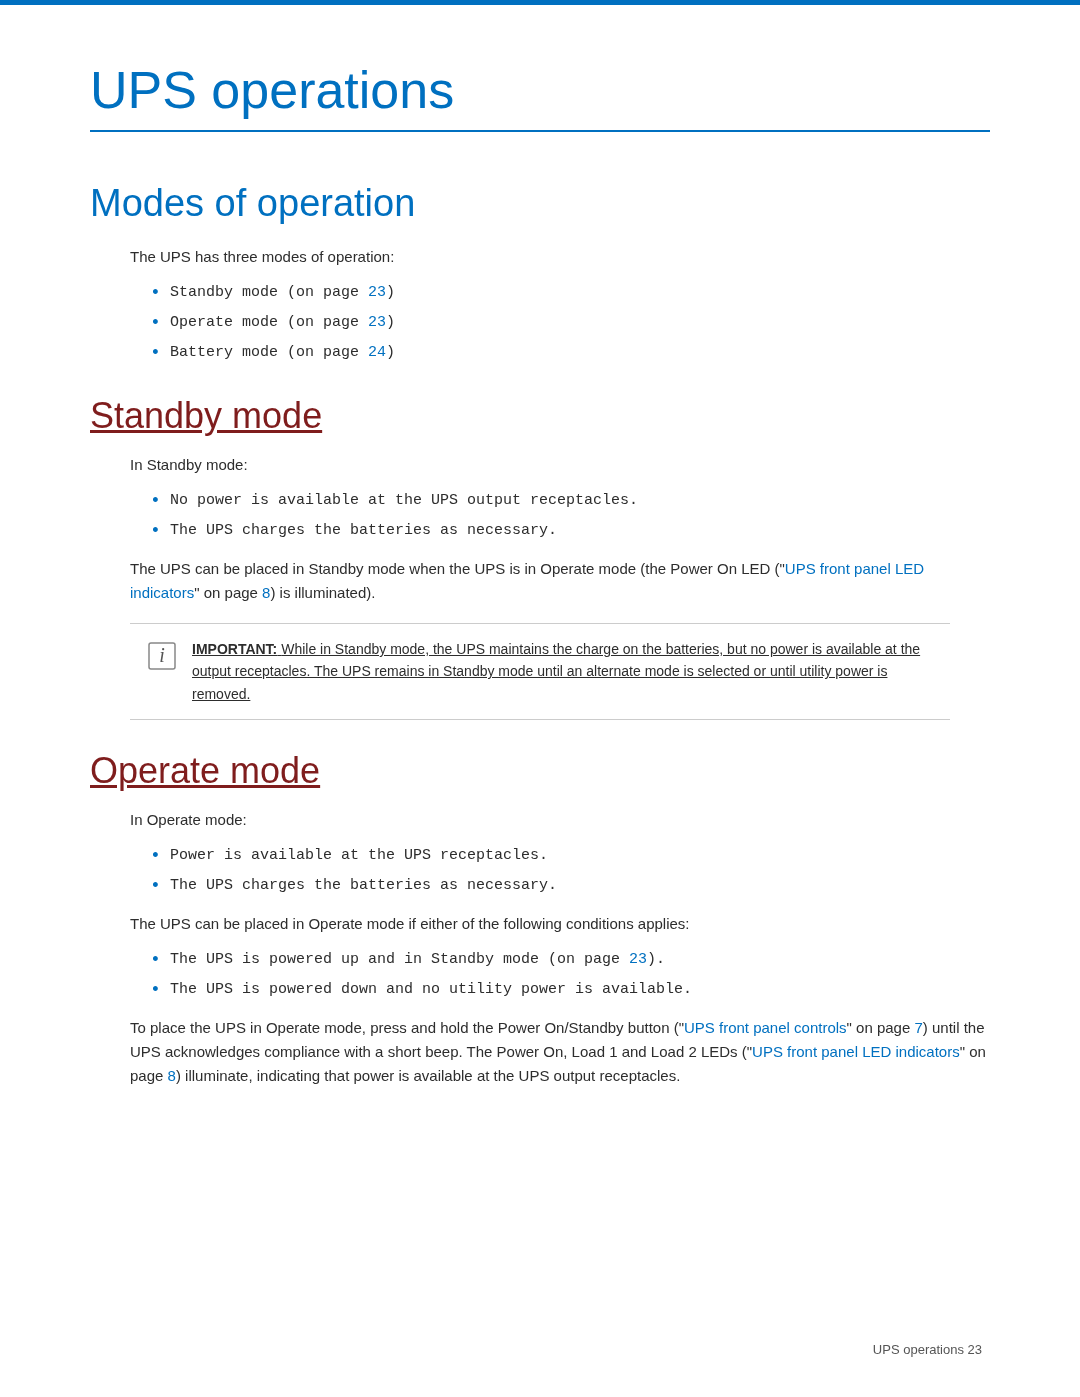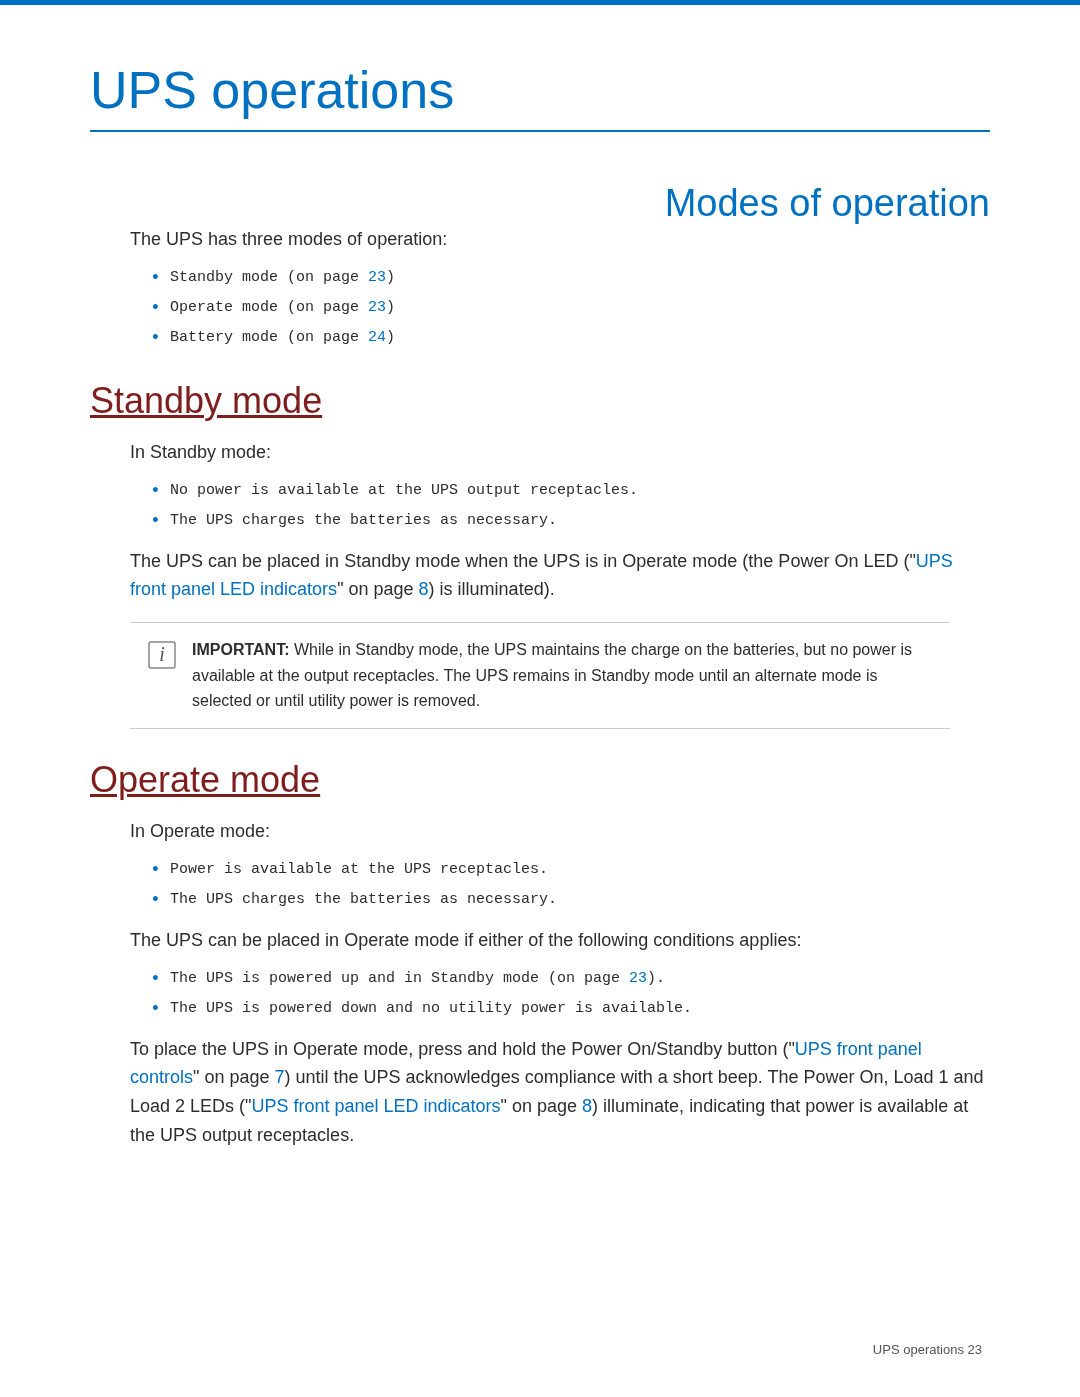--- a/index.html
+++ b/index.html
@@ -34,35 +34,35 @@
       color: #0070c0;
       margin-bottom: 50px;
       padding-bottom: 10px;
       border-bottom: 2px solid #0070c0;
     }
 
     .section-title {
       font-size: 38px;
       font-weight: 300;
       color: #0070c0;
+      margin-bottom: 20px;
       margin-top: 10px;
-      text-align: right;
     }
 
     .subsection-title {
       font-size: 36px;
       font-weight: 300;
       color: #7f1d1d;
       margin-bottom: 16px;
       margin-top: 30px;
       text-decoration: underline;
     }
 
     .body-text {
-      font-size: 18px;
+      font-size: 15px;
       line-height: 1.6;
       color: #2d2d2d;
       margin-bottom: 12px;
       margin-left: 40px;
     }
 
     .bullet-list {
       list-style: none;
       margin-left: 60px;
       margin-bottom: 14px;
@@ -102,23 +102,24 @@
     }
 
     .important-icon {
       flex-shrink: 0;
       width: 32px;
       height: 32px;
       margin-top: 2px;
     }
 
     .important-text {
-      font-size: 16px;
+      font-size: 14px;
       line-height: 1.6;
       color: #2d2d2d;
+      text-decoration: underline;
     }
 
     .important-label {
       font-weight: bold;
       color: #2d2d2d;
     }
 
     .footer {
       position: absolute;
       bottom: 40px;

